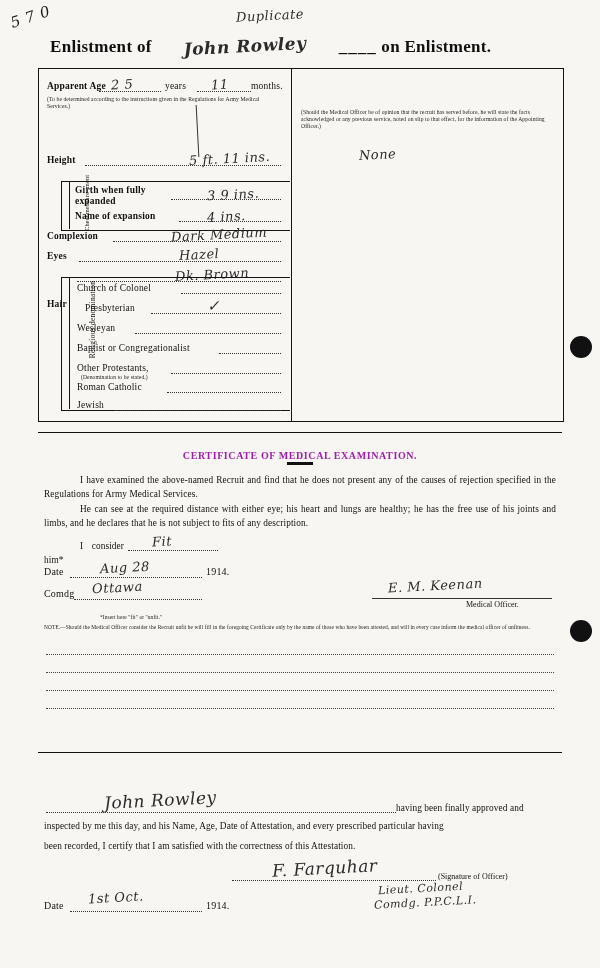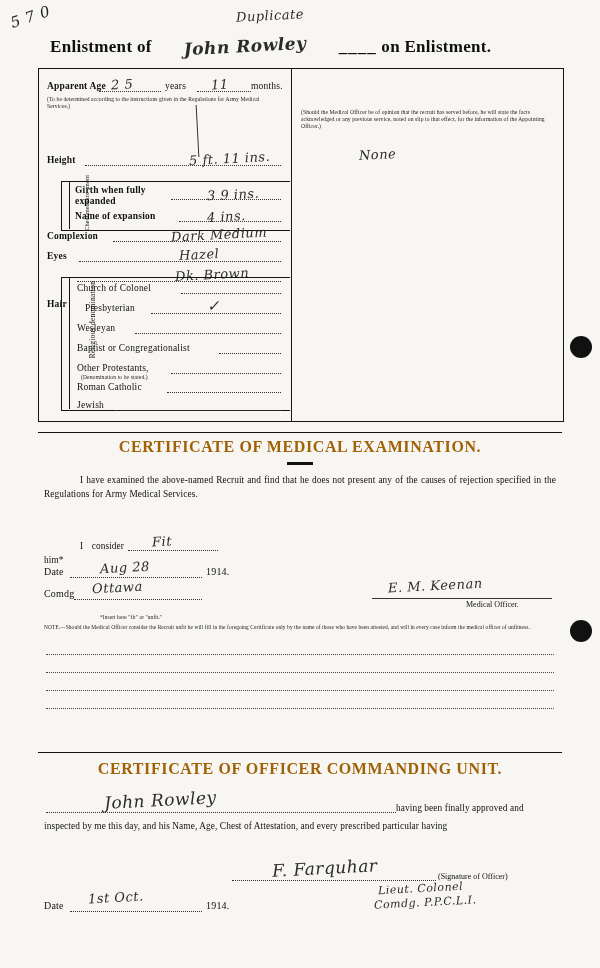--- a/index.html
+++ b/index.html
@@ -106,21 +106,21 @@
   .chestv{
     position:absolute;left:30px;top:112px;width:1px;height:48px;background:#141414;
   }
 
   
   .rule{
     position:absolute;border-bottom:1px solid #111;height:0;
   }
   .chead{
     position:absolute;width:100%;text-align:center;
-    font-size:16px;font-weight:bold;letter-spacing:0.6px;color:#a16207;
+    font-size:10px;font-weight:bold;letter-spacing:0.6px;color:#a21caf;margin-top:12px;
   }
   .dash{
     position:absolute;height:3px;background:#111;width:26px;left:287px;
   }
   .para{
     position:absolute;font-size:9.3px;color:#111;line-height:1.5;
     text-align:justify;letter-spacing:0.1px;
   }
   .note{
     position:absolute;font-size:5.4px;color:#222;line-height:1.3;letter-spacing:0.1px;
@@ -223,20 +223,21 @@
 
       <div class="tiny" style="left:262px;top:40px;width:252px;">(Should the Medical Officer be of opinion that the recruit has served before, he will state the facts acknowledged or any previous service, noted on slip to that effect, for the information of the Appointing Officer.)</div>
       <div class="hand med" style="position:absolute;left:320px;top:78px;">None</div>
     </div>
 
     <div class="rule" style="left:38px;top:432px;width:524px;"></div>
     <div class="chead" style="left:0;top:438px;">CERTIFICATE OF MEDICAL EXAMINATION.</div>
     <div class="dash" style="top:462px;"></div>
 
     <div class="para" style="left:44px;top:474px;width:512px;text-indent:36px;">I have examined the above-named Recruit and find that he does not present any of the causes of rejection specified in the Regulations for Army Medical Services.</div>
+    <div class="para" style="left:44px;top:503px;width:512px;text-indent:36px;">He can see at the required distance with either eye; his heart and lungs are healthy; he has the free use of his joints and limbs, and he declares that he is not subject to fits of any description.</div>
 
     <div class="para" style="left:44px;top:540px;width:80px;text-indent:36px;">I consider him*</div>
     <div class="hand med" style="position:absolute;left:152px;top:534px;">Fit</div>
     <div class="leader" style="left:128px;top:550px;width:90px;"></div>
 
     <div class="lbl norm" style="left:44px;top:566px;font-size:10px;">Date</div>
     <div class="leader" style="left:70px;top:577px;width:132px;"></div>
     <div class="hand med" style="position:absolute;left:100px;top:560px;">Aug 28</div>
     <div class="lbl norm" style="left:206px;top:566px;font-size:10px;">1914.</div>
 
@@ -250,27 +251,27 @@
 
     <div class="note" style="left:100px;top:614px;">*Insert here "fit" or "unfit."</div>
     <div class="note" style="left:44px;top:624px;width:510px;">NOTE.—Should the Medical Officer consider the Recruit unfit he will fill in the foregoing Certificate only by the name of those who have been attested, and will in every case inform the medical officer of unfitness.</div>
 
     <div class="blankline" style="left:46px;top:654px;width:508px;"></div>
     <div class="blankline" style="left:46px;top:672px;width:508px;"></div>
     <div class="blankline" style="left:46px;top:690px;width:508px;"></div>
     <div class="blankline" style="left:46px;top:708px;width:508px;"></div>
 
     <div class="rule" style="left:38px;top:752px;width:524px;"></div>
-    <div class="chead" style="left:0;top:760px;">CERTIFICATE OF OFFICER COMMANDING UNIT.</div>
 
     <div class="hand big" style="position:absolute;left:104px;top:790px;">John Rowley</div>
     <div class="leader" style="left:46px;top:812px;width:350px;"></div>
     <div class="para" style="left:396px;top:802px;width:164px;">having been finally approved and</div>
 
-    <div class="para" style="left:44px;top:820px;width:512px;">inspected by me this day, and his Name, Age, Chest of Attestation, and every prescribed particular having</div>
+    <div class="para" style="left:44px;top:820px;width:512px;">inspected by me this day, and his Name, Age, Date of Attestation, and every prescribed particular having</div>
+    <div class="para" style="left:44px;top:840px;width:512px;">been recorded, I certify that I am satisfied with the correctness of this Attestation.</div>
 
     <div class="hand big" style="position:absolute;left:272px;top:858px;">F. Farquhar</div>
     <div class="leader" style="left:232px;top:880px;width:204px;"></div>
     <div class="sigcap" style="left:438px;top:872px;">(Signature of Officer)</div>
     <div class="hand small" style="position:absolute;left:378px;top:882px;">Lieut. Colonel</div>
     <div class="hand small" style="position:absolute;left:374px;top:896px;">Comdg. P.P.C.L.I.</div>
 
     <div class="lbl norm" style="left:44px;top:900px;font-size:10px;">Date</div>
     <div class="leader" style="left:70px;top:911px;width:132px;"></div>
     <div class="hand med" style="position:absolute;left:88px;top:890px;">1st Oct.</div>

